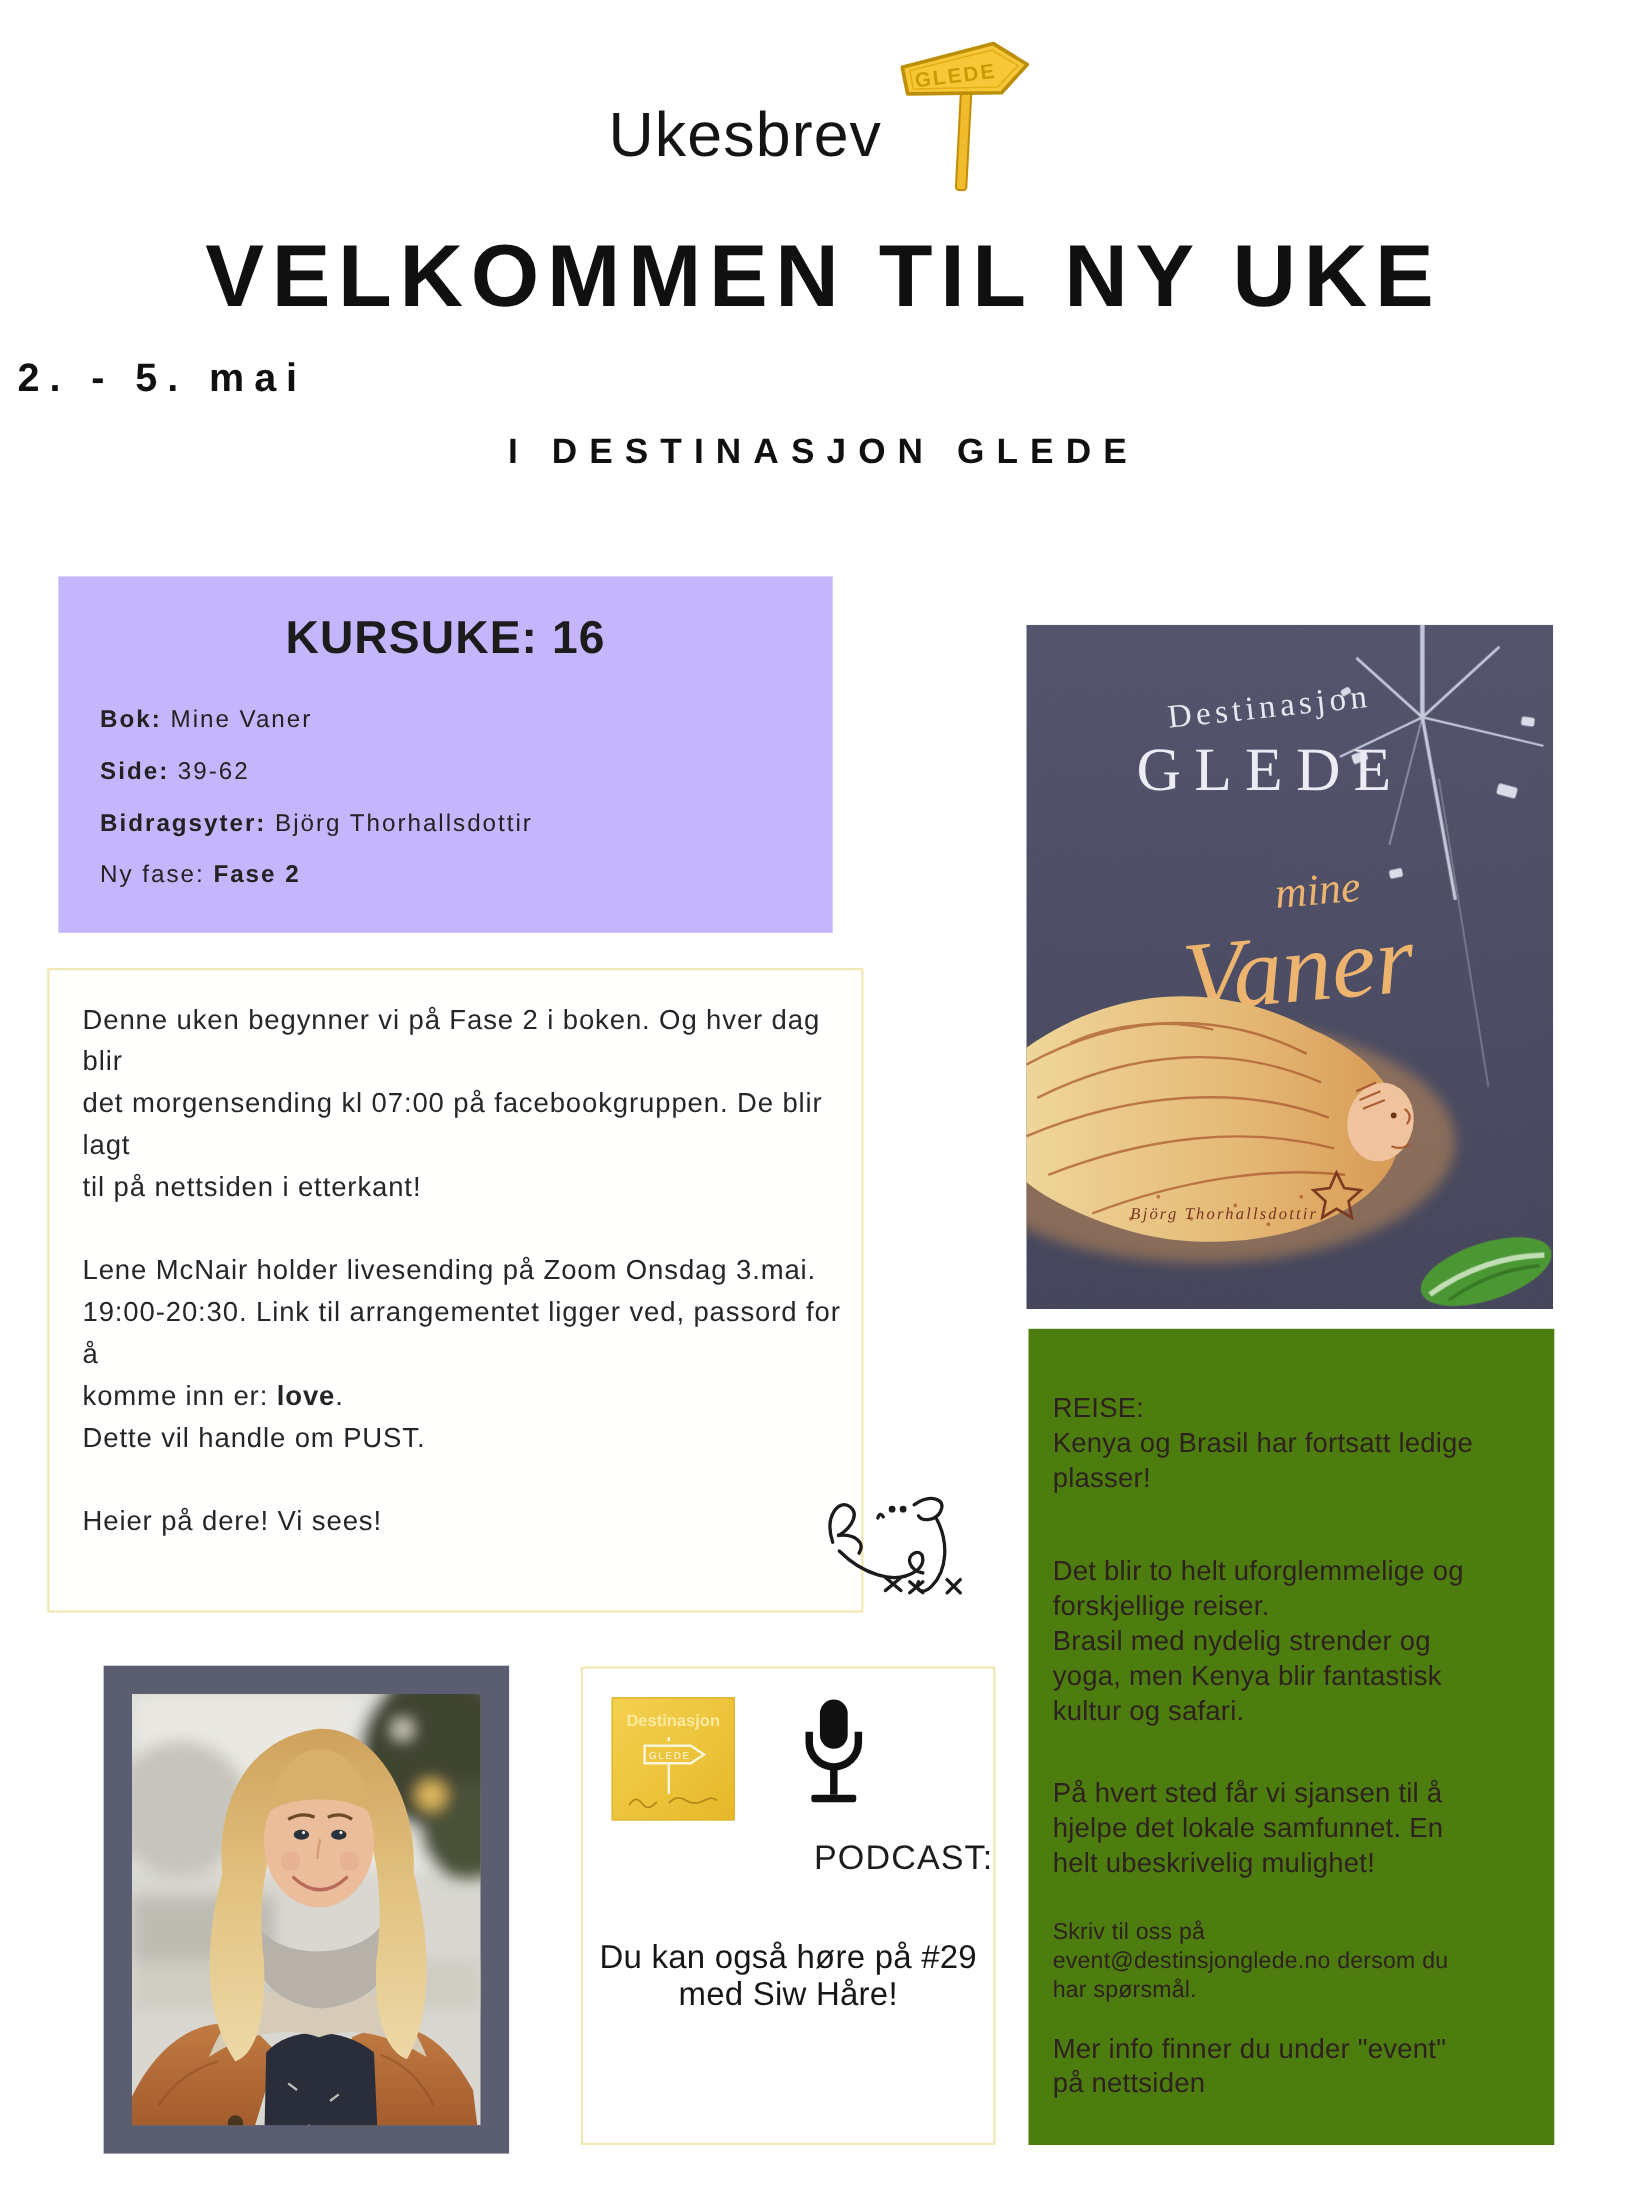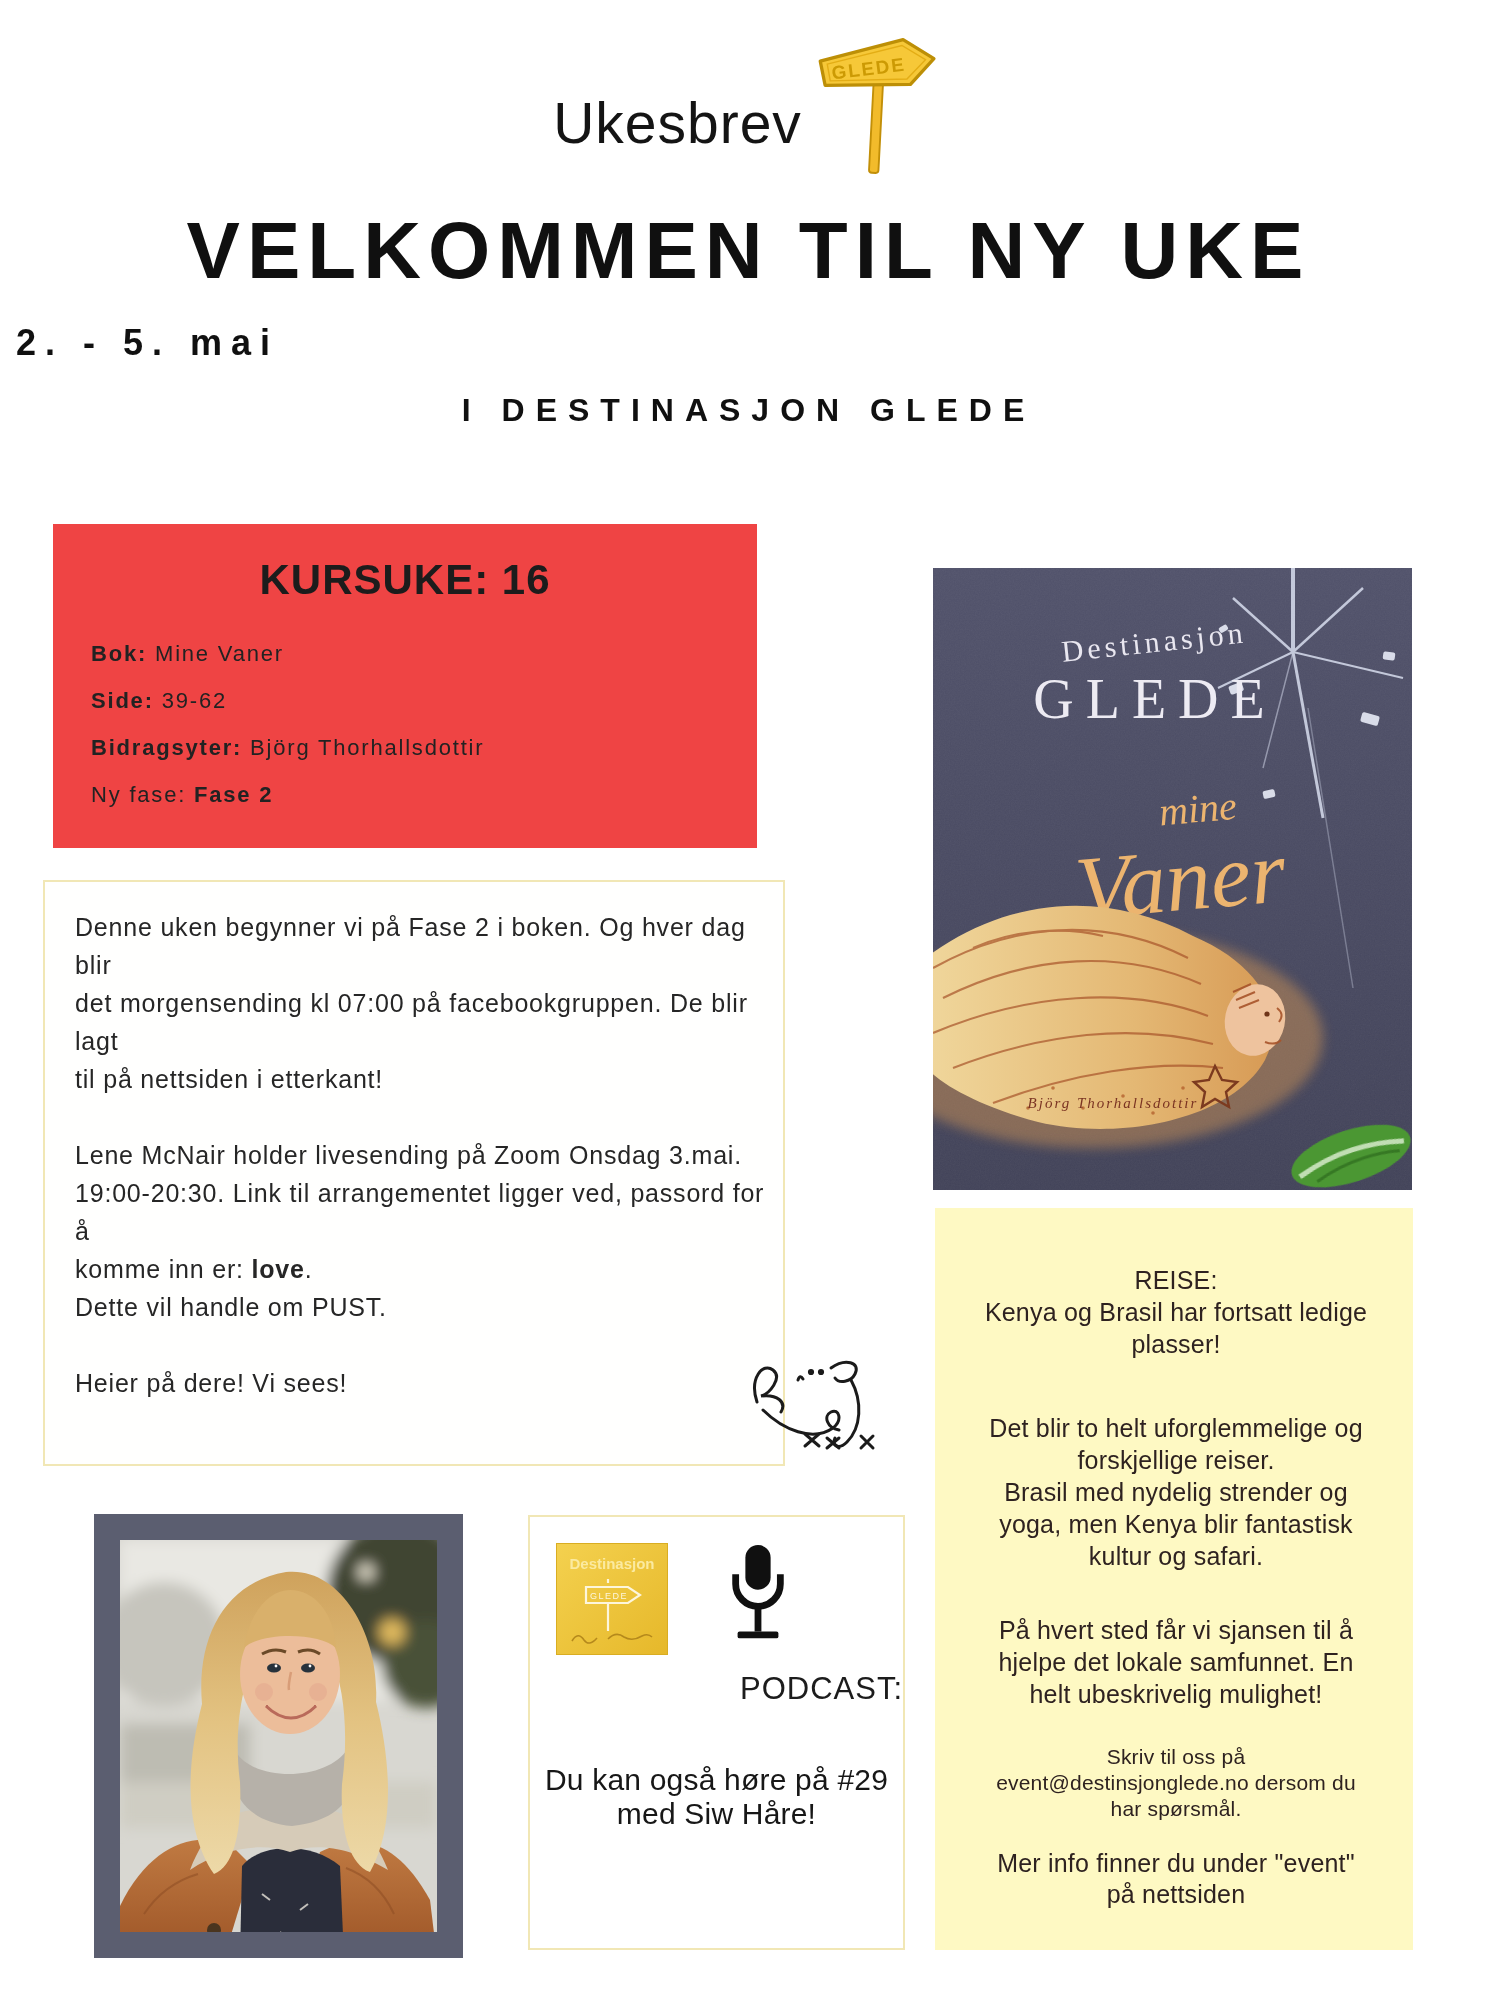--- a/index.html
+++ b/index.html
@@ -13,21 +13,21 @@
   .brand-text{margin-top:62px;font-size:57px;letter-spacing:1px;color:#141414;}
   .sign-icon{width:132px;height:158px;margin-left:10px;}
   .page-title{position:absolute;left:0;top:205px;width:100%;text-align:center;
               font-size:80px;font-weight:700;letter-spacing:7px;color:#101010;}
   .date-line{position:absolute;left:16px;top:322px;width:100%;text-align:left;
              font-size:36px;font-weight:700;letter-spacing:9px;color:#101010;}
   .subtitle{position:absolute;left:0;top:392px;width:100%;text-align:center;
             font-size:32px;font-weight:700;letter-spacing:11px;color:#101010;}
 
   
-  .course-box{left:53px;top:524px;width:704px;height:324px;background:#ef4444;}
+  .course-box{left:53px;top:524px;width:704px;height:324px;background:#c4b5fd;}
   .course-heading{margin:32px 0 0 0;text-align:center;font-size:42px;font-weight:800;letter-spacing:1px;}
   .course-lines{margin:26px 0 0 38px;font-size:22px;line-height:47px;letter-spacing:1.8px;color:#222;}
   .b{font-weight:700;}
 
   
   .main-box{left:43px;top:880px;width:742px;height:586px;background:#fffffe;border:2px solid #f1e7b5;
             box-sizing:border-box;padding:26px 10px 0 30px;font-size:25px;line-height:38px;
             letter-spacing:0.8px;color:#262626;}
   .main-box p{margin:0;}
   .mt{margin-top:38px !important;}
@@ -45,22 +45,22 @@
   .podcast-box{left:528px;top:1515px;width:377px;height:435px;background:#ffffff;border:2px solid #f1e7b5;
                box-sizing:border-box;text-align:center;}
   .podcast-top{display:flex;justify-content:flex-start;align-items:flex-start;padding:26px 0 0 26px;}
   .album-art{width:112px;height:112px;}
   .mic-icon{width:68px;height:112px;margin-left:56px;}
   .podcast-heading{margin-top:16px;font-size:31px;font-weight:400;letter-spacing:1px;text-align:right;}
   .podcast-line1{margin-top:38px;font-size:30px;letter-spacing:0.2px;color:#171717;}
   .podcast-line2{margin-top:56px;font-size:30px;letter-spacing:0.2px;color:#171717;}
 
   
-  .travel-box{left:935px;top:1208px;width:478px;height:742px;background:#fef9c3;color:#2e2220;
-              box-sizing:border-box;text-align:center;padding:56px 18px 0 22px;}
+  .travel-box{left:935px;top:1208px;width:478px;height:742px;background:#4d7c0f;color:#2e2220;
+              box-sizing:border-box;text-align:left;padding:56px 18px 0 22px;}
   .travel-box p{margin:0;font-size:25px;line-height:32px;letter-spacing:0.2px;}
   .travel-p2{margin-top:52px !important;}
   .travel-p3{margin-top:42px !important;}
   .travel-p4{margin-top:34px !important;font-size:21px !important;line-height:26px !important;}
   .travel-p5{margin-top:26px !important;font-size:25px !important;line-height:31px !important;}
 </style>
 </head>
 <body>
 
 <div id="page">

